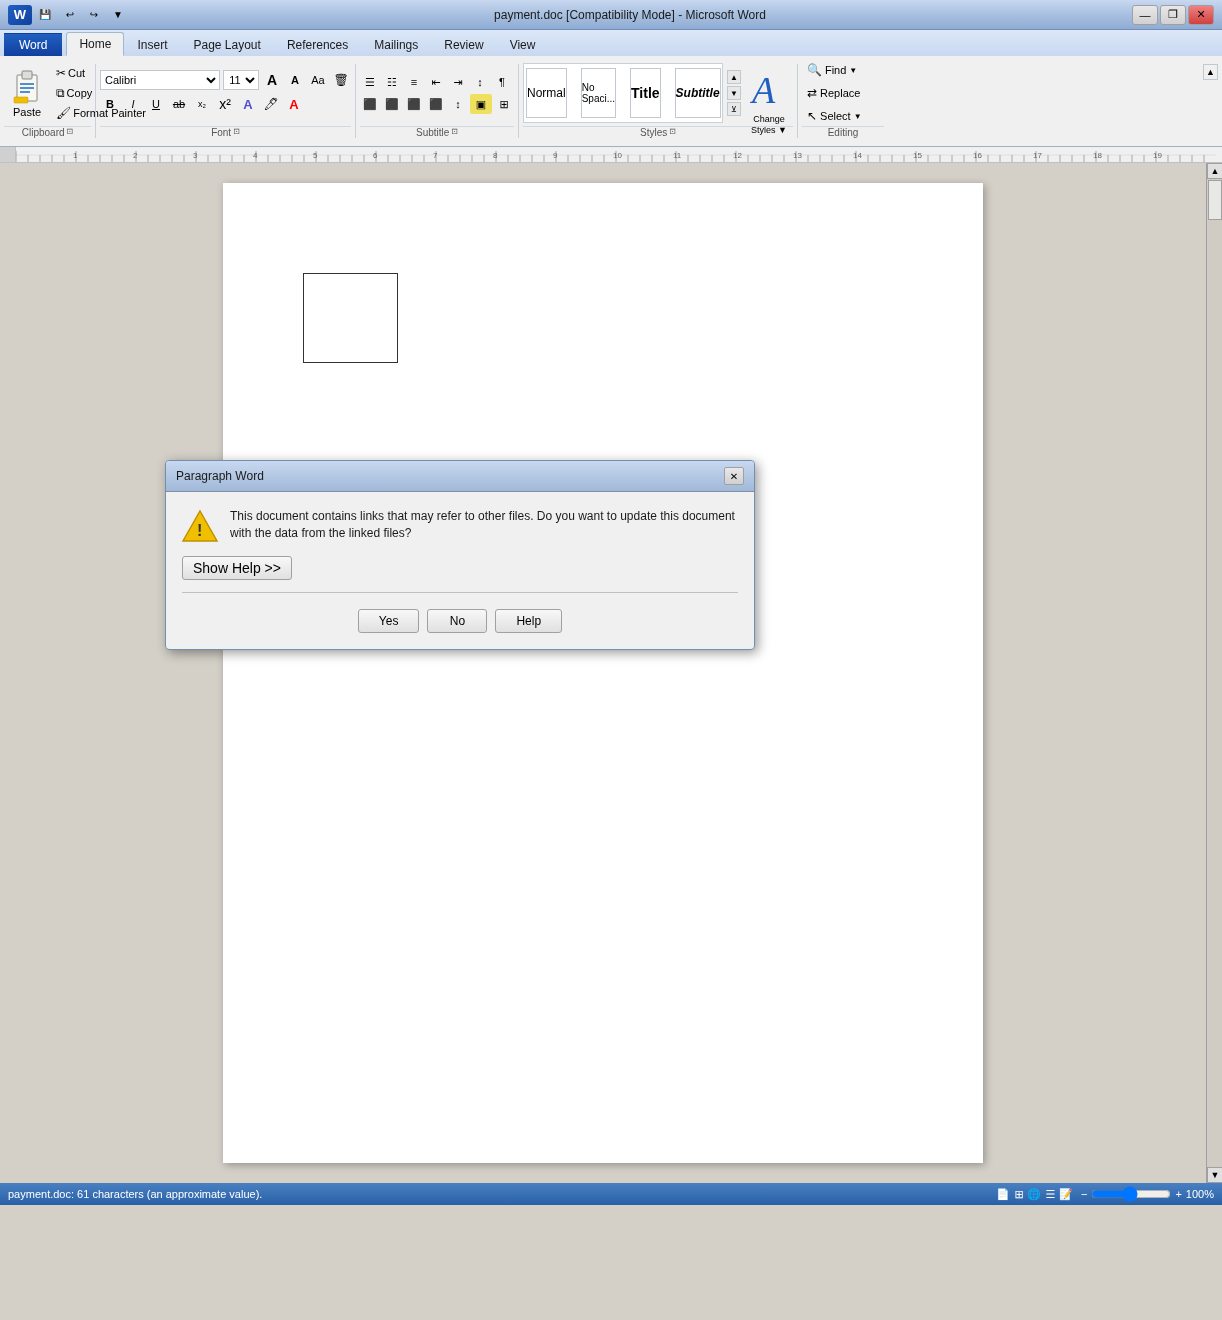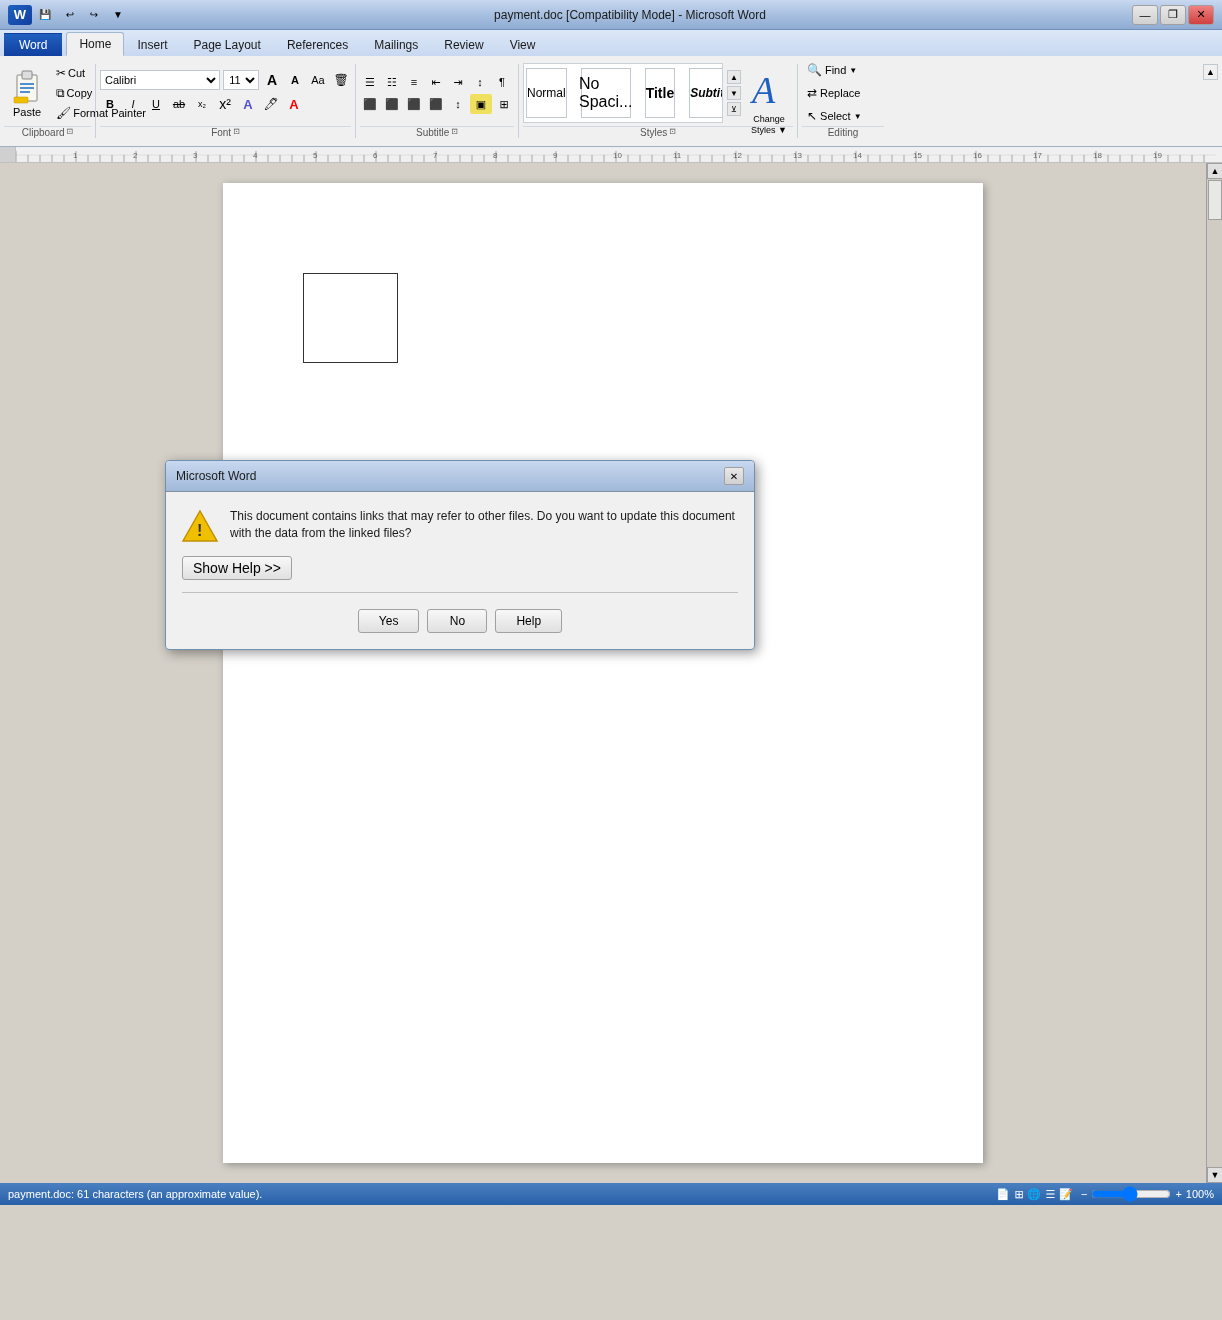--- a/index.html
+++ b/index.html
@@ -587,21 +587,21 @@
       </div>
     </div>
 
     <div class="group-divider"></div>
 
     <div class="ribbon-group-outer" style="min-width:250px;">
       <div class="ribbon-group-inner">
         <div style="display:flex;align-items:center;gap:4px;">
           <div class="styles-box">
             <div class="style-preview normal">Normal</div>
-            <div class="style-preview" style="font-size:16px;">No Spaci...</div>
+            <div class="style-preview" style="font-size:10px;">No Spaci...</div>
             <div class="style-preview heading1">Title</div>
             <div class="style-preview heading2" style="font-style:italic;">Subtitle</div>
           </div>
           <div style="display:flex;flex-direction:column;gap:2px;">
             <div class="styles-scroll-btn">▲</div>
             <div class="styles-scroll-btn">▼</div>
             <div class="styles-scroll-btn">⊻</div>
           </div>
 
           <div class="big-a-btn">
@@ -818,21 +818,21 @@
       <input type="range" min="10" max="200" value="100" style="width: 80px;">
       <span style="cursor:pointer;">+</span>
       <span>100%</span>
     </div>
   </div>
 </div>
 
 <div class="dialog-overlay">
   <div class="dialog" style="position:absolute;top:460px;left:165px;">
     <div class="dialog-titlebar">
-      <span class="dialog-title">Microsoft Word</span>
+      <span class="dialog-title">Paragraph Word</span>
       <div class="dialog-close-btn">✕</div>
     </div>
     <div class="dialog-body">
       <div class="dialog-message-row">
         <div class="warning-icon">
           <svg width="36" height="36" viewBox="0 0 36 36">
             <polygon points="18,3 35,33 1,33" fill="#f0c000" stroke="#c09000" stroke-width="1.5"></polygon>
             <text x="15" y="28" font-size="16" font-weight="bold" fill="#333">!</text>
           </svg>
         </div>

